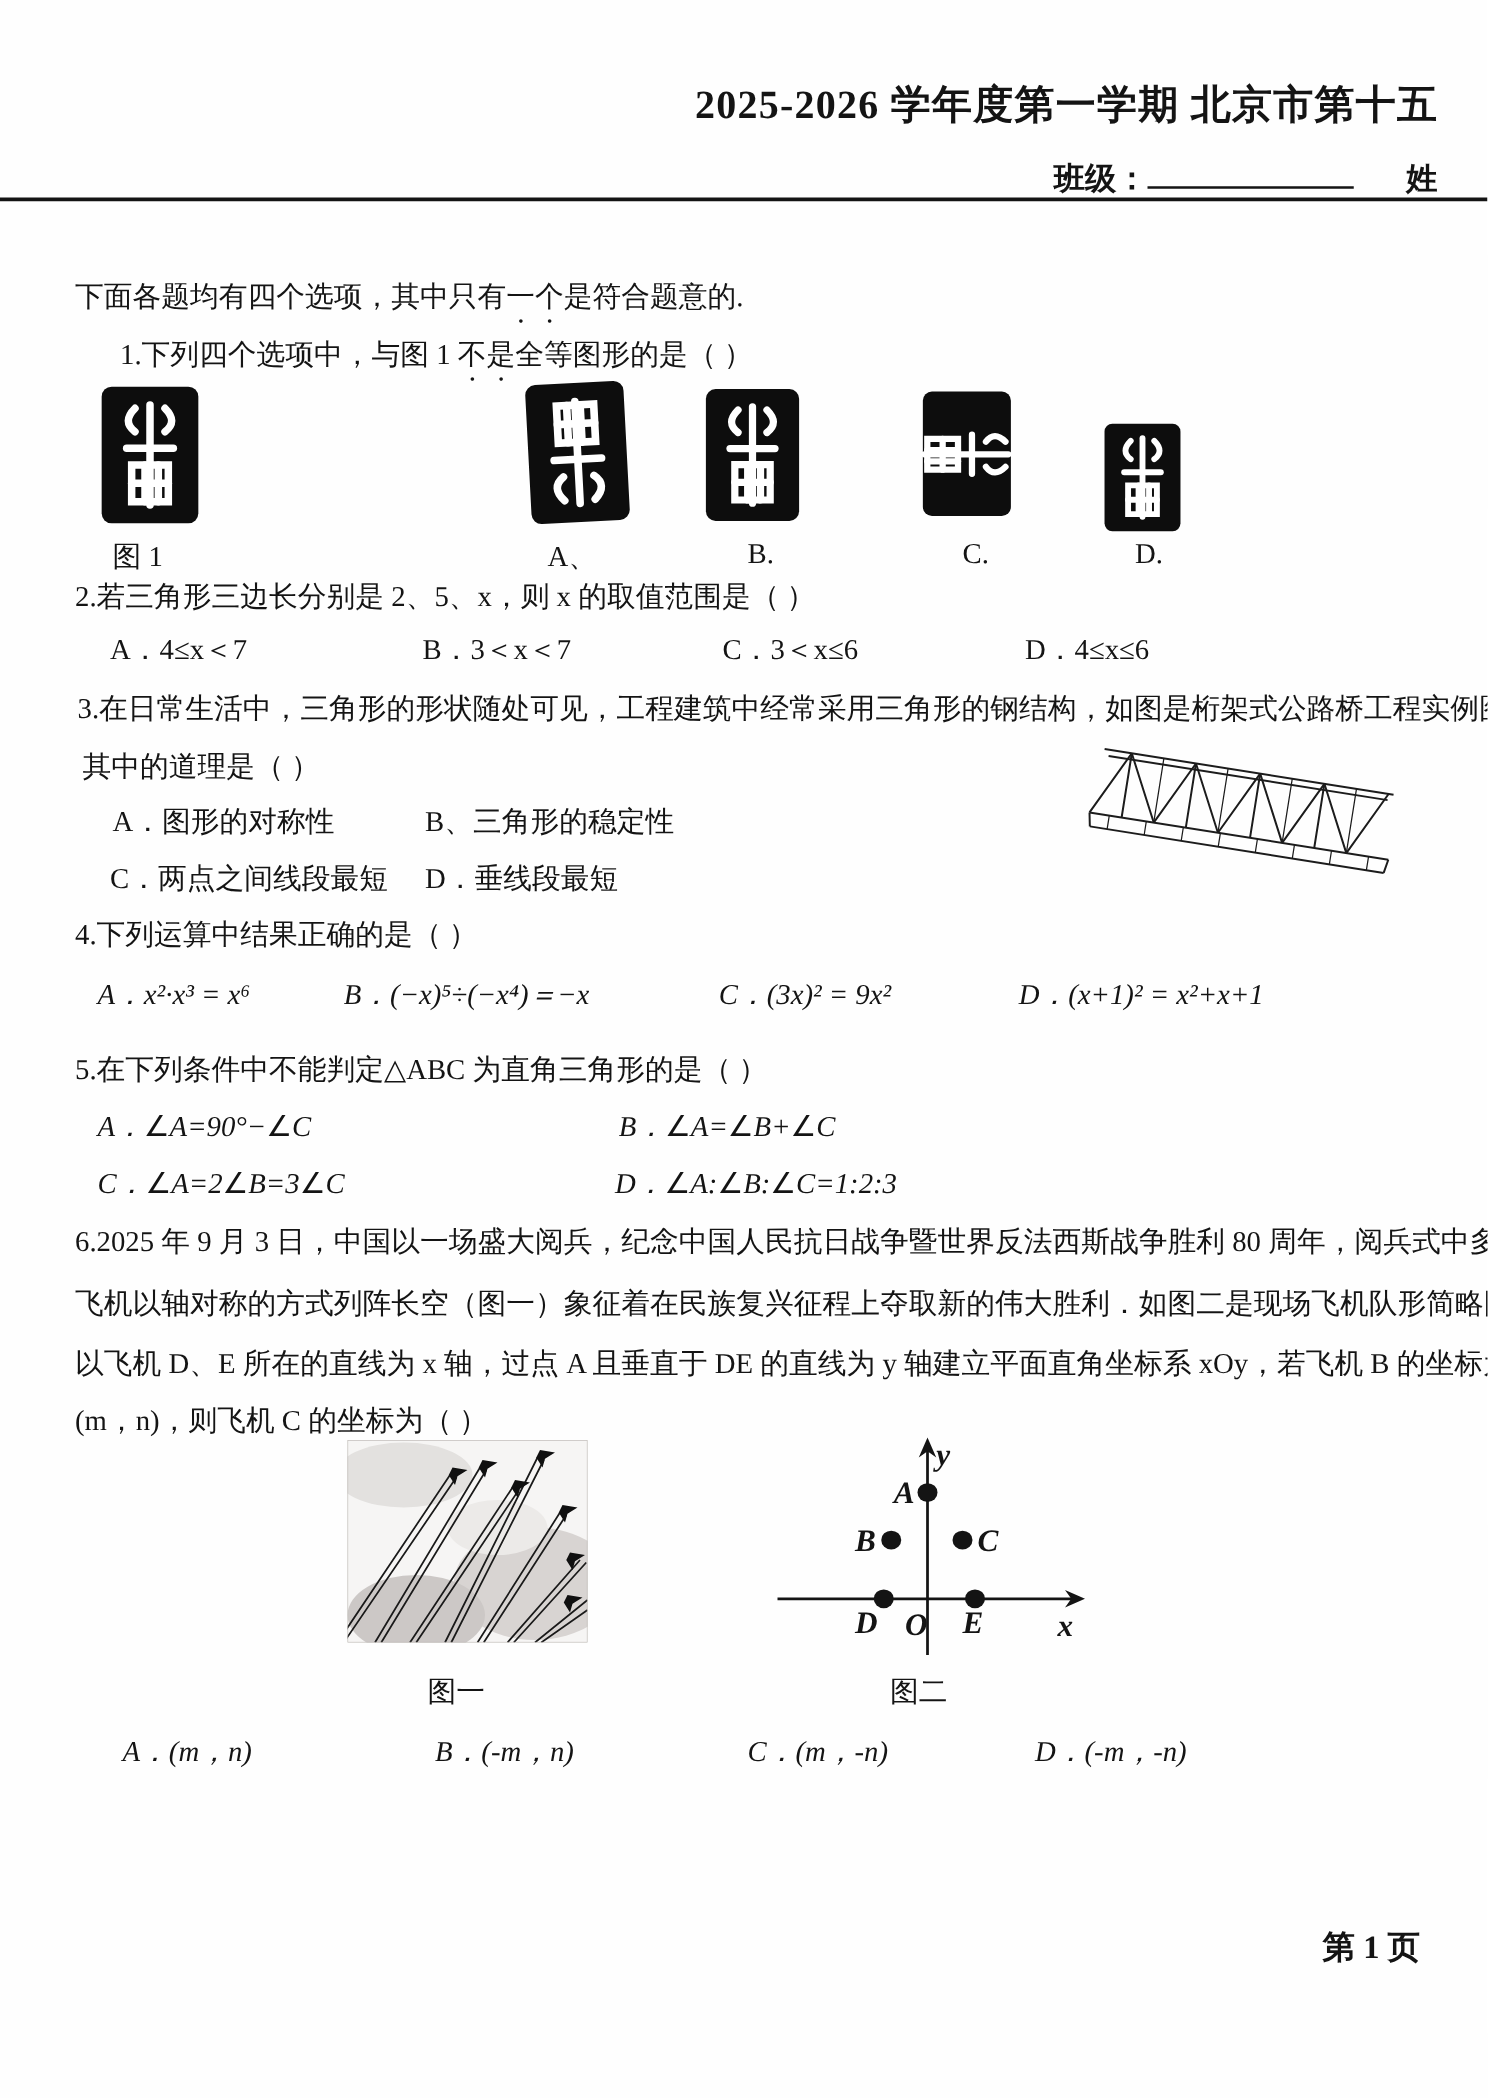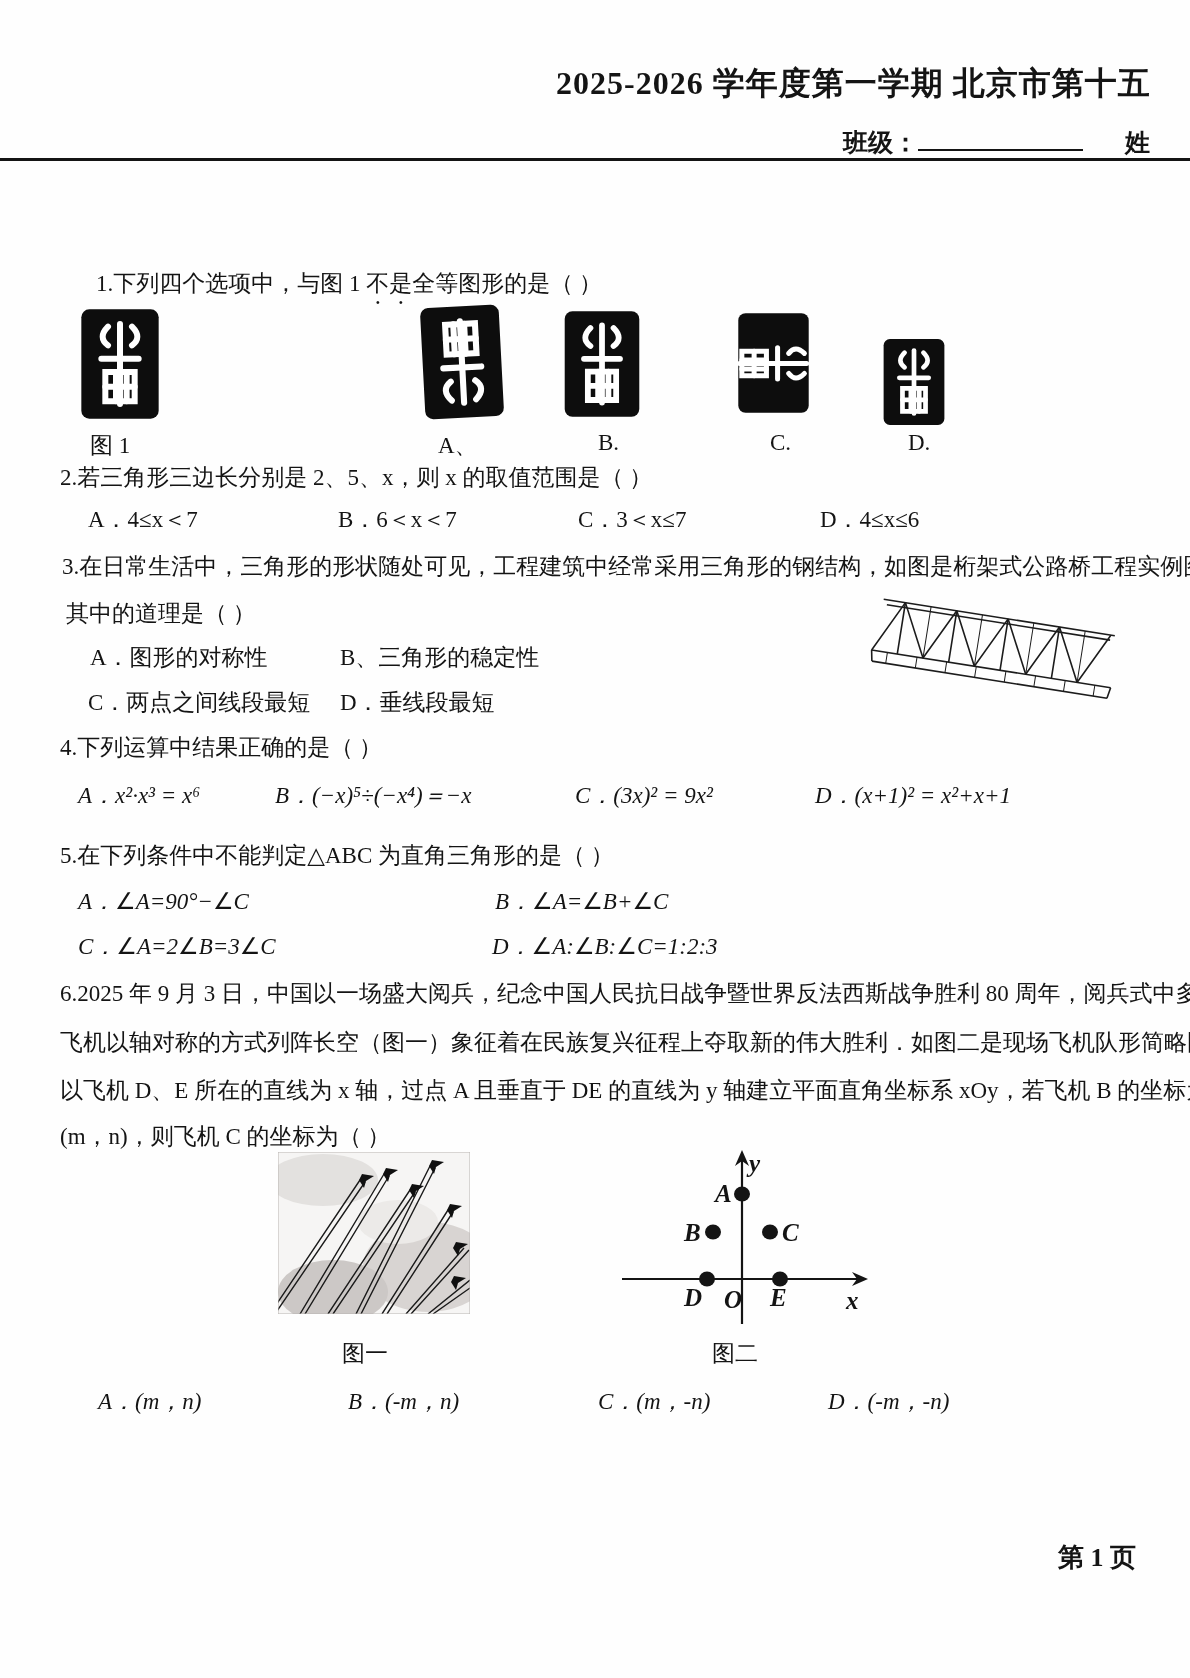--- a/index.html
+++ b/index.html
@@ -38,20 +38,23 @@
 
   <div class="abs title" style="left:556px; top:62px;">2025-2026 学年度第一学期 北京市第十五</div>
 
   <div class="abs" style="left:843px; top:124px; font-size:25px;">
     <span class="bold">班级：</span><span class="blank-line"></span><span style="display:inline-block; width:42px;"></span><span class="bold">姓</span>
   </div>
 
   <div class="abs rule" style="top:158px;"></div>
 
 
+  <div class="abs body-text" style="left:60px; top:222px;">
+    <span>下面各题均有四个选项，其中只有</span><span class="emph">一个</span><span>是符合题意的.</span>
+  </div>
 
   <div class="abs body-text" style="left:60px; top:268px;margin-left:36px;">
     <span>1.下列四个选项中，与图 1 </span><span class="emph">不是</span><span>全等图形的是（      ）</span>
   </div>
 
   <svg class="abs seal" style="left:62px; top:308px;" width="116" height="112" viewBox="0 0 60 84">
     <rect x="1" y="1" width="58" height="82" rx="6" fill="#0d0d0d"></rect>
     <g fill="none" stroke="#ffffff" stroke-width="4.5" stroke-linecap="round">
       <path d="M30 12 v60"></path>
         <path d="M21 14 q-8 8 0 14"></path>
@@ -121,22 +124,22 @@
   </svg>
 
   <div class="abs body-text" style="left:90px; top:430px;">图 1</div>
   <div class="abs body-text" style="left:438px; top:430px;">A、</div>
   <div class="abs body-text" style="left:598px; top:430px;">B.</div>
   <div class="abs body-text" style="left:770px; top:430px;">C.</div>
   <div class="abs body-text" style="left:908px; top:430px;">D.</div>
 
   <div class="abs body-text" style="left:60px; top:462px;">2.若三角形三边长分别是 2、5、x，则 x 的取值范围是（     ）</div>
   <div class="abs opt" style="left:88px;  top:504px;">A．4≤x＜7</div>
-  <div class="abs opt" style="left:338px; top:504px;">B．6＜x＜7</div>
-  <div class="abs opt" style="left:578px; top:504px;">C．3＜x≤7</div>
+  <div class="abs opt" style="left:338px; top:504px;">B．3＜x＜7</div>
+  <div class="abs opt" style="left:578px; top:504px;">C．3＜x≤6</div>
   <div class="abs opt" style="left:820px; top:504px;">D．4≤x≤6</div>
 
   <div class="abs body-text" style="left:62px; top:551px;">3.在日常生活中，三角形的形状随处可见，工程建筑中经常采用三角形的钢结构，如图是桁架式公路桥工程实例图片，</div>
   <div class="abs body-text" style="left:66px; top:598px;">其中的道理是（      ）</div>
   <div class="abs opt" style="left:90px;  top:642px;">A．图形的对称性</div>
   <div class="abs opt" style="left:340px; top:642px;">B、三角形的稳定性</div>
   <div class="abs opt" style="left:88px;  top:687px;">C．两点之间线段最短</div>
   <div class="abs opt" style="left:340px; top:687px;">D．垂线段最短</div>
 
   <svg class="abs" style="left:858px; top:585px;" width="270" height="145" viewBox="0 0 270 145">

